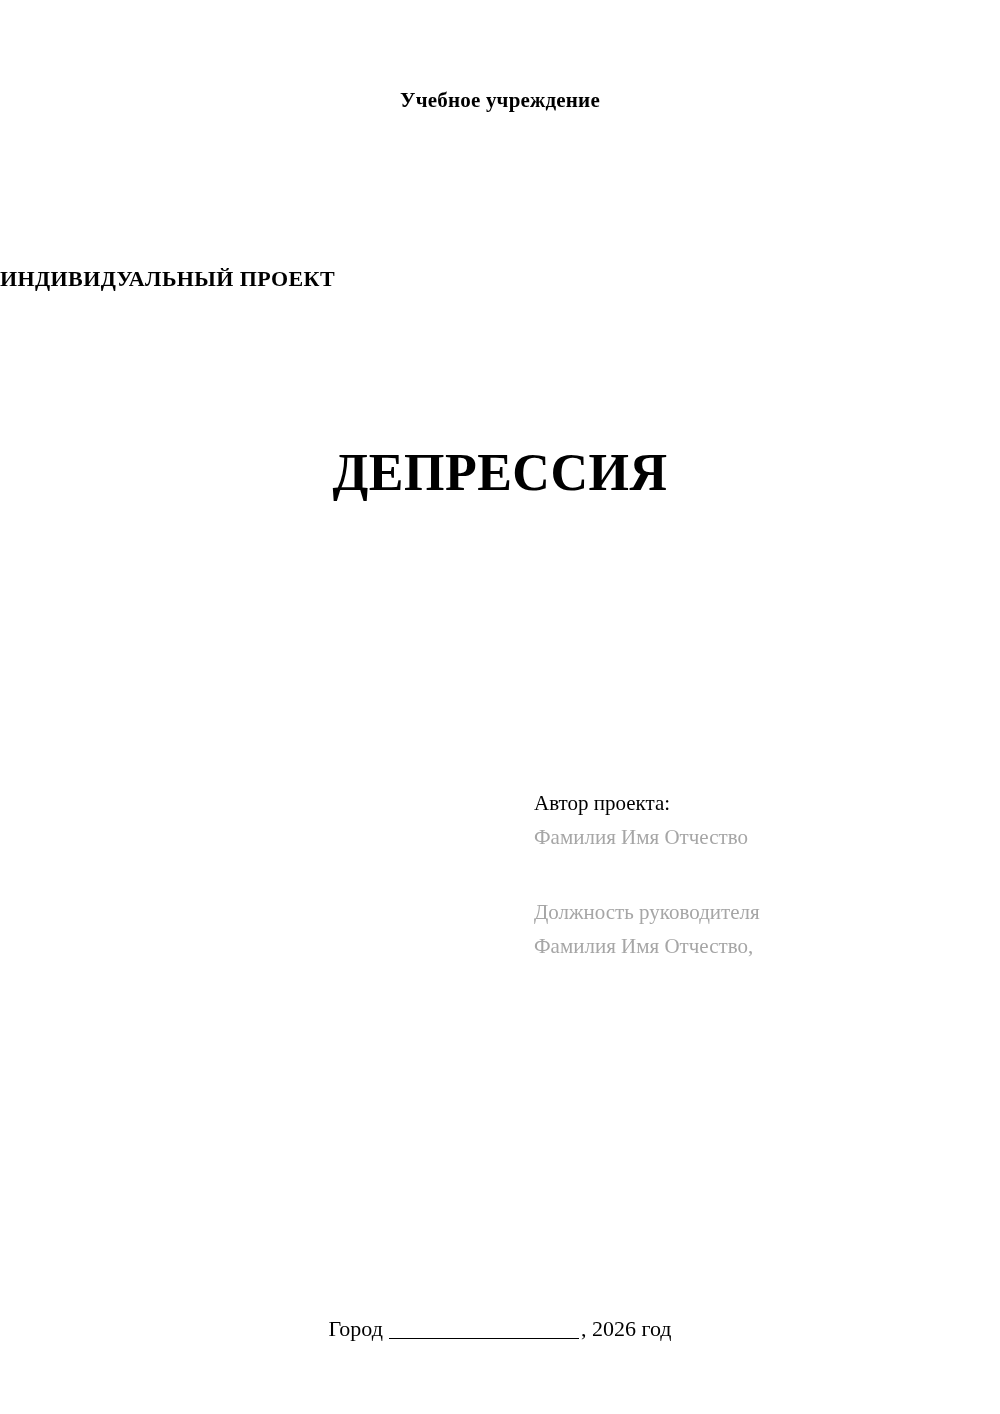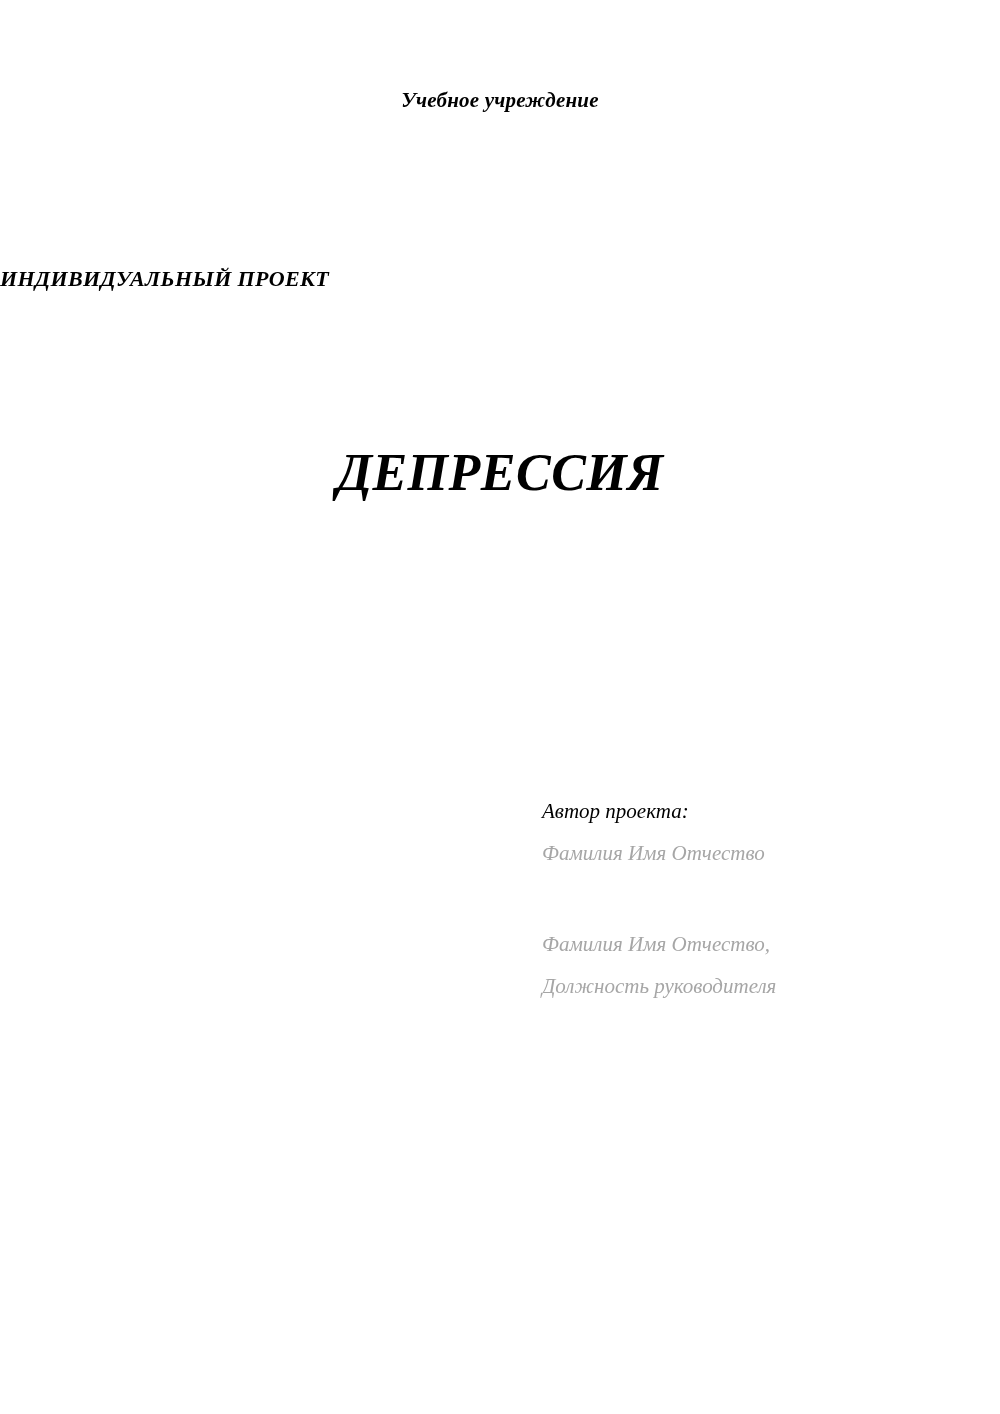--- a/index.html
+++ b/index.html
@@ -12,21 +12,20 @@
     color: #000000;
   }
   .page {
     position: relative;
     width: 1000px;
     height: 1414px;
     margin: 0 auto;
     background: #ffffff;
     box-sizing: border-box;
     overflow: hidden;
-    font-style: italic;
   }
   
   .institution {
     position: absolute;
     top: 88px;
     left: 0;
     width: 100%;
     text-align: center;
     font-size: 21px;
     font-weight: 700;
@@ -60,28 +59,28 @@
     top: 784px;
     left: 530px;
     width: 380px;
     text-align: left;
   }
   .author-role {
     font-size: 21px;
     font-weight: 400;
     color: #000000;
     line-height: 1.45;
-    margin: 12px;
+    margin: 4px;
   }
   .author-name {
     font-size: 21px;
     font-weight: 400;
     color: #a6a6a6;
     line-height: 1.45;
-    margin: 12px;
+    margin: 4px;
   }
   .authors .gap {
     height: 36px;
   }
   
   .footer {
     position: absolute;
     bottom: 72px;
     left: 0;
     width: 100%;
@@ -104,18 +103,21 @@
   <div class="institution">Учебное учреждение</div>
 
   <div class="work-type">ИНДИВИДУАЛЬНЫЙ ПРОЕКТ</div>
 
   <div class="main-title">ДЕПРЕССИЯ</div>
 
   <div class="authors">
     <p class="author-role">Автор проекта:</p>
     <p class="author-name">Фамилия Имя Отчество</p>
     <div class="gap"></div>
+    <p class="author-name">Должность руководителя</p>
     <p class="author-name">Фамилия Имя Отчество,</p>
-    <p class="author-name">Должность руководителя</p>
   </div>
 
+  <div class="footer">
+    <span class="nowrap">Город</span><span class="fill-line"></span><span>, 2026 год</span>
+  </div>
 
 </div>
 
 </body></html>

